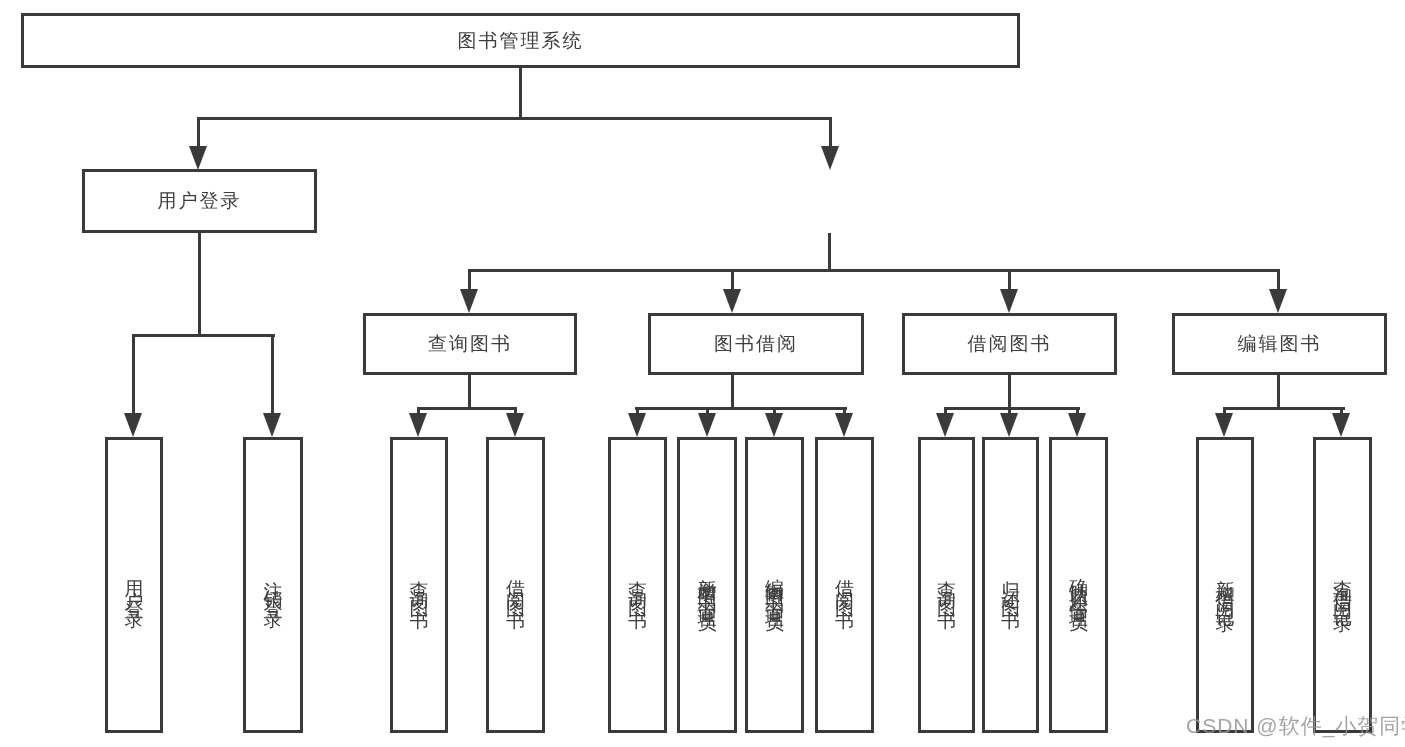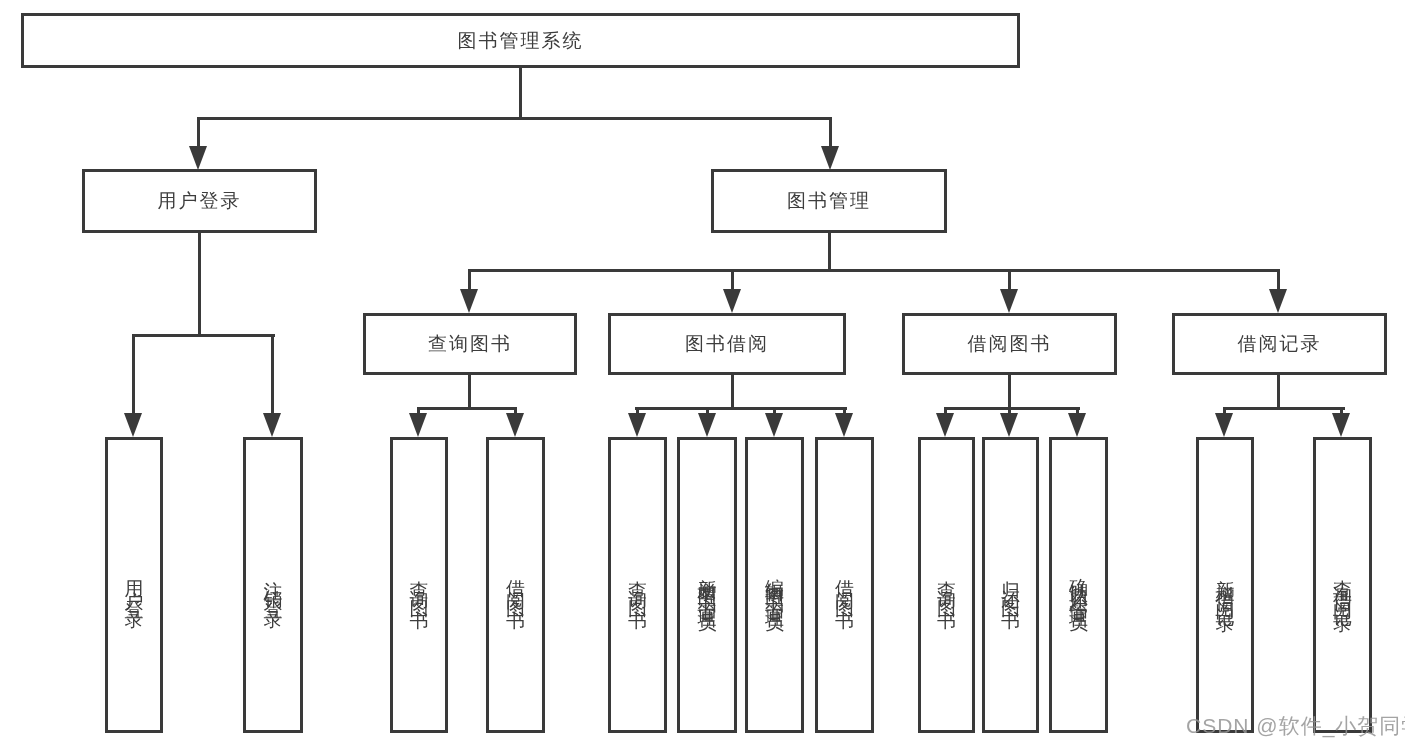--- a/index.html
+++ b/index.html
@@ -36,44 +36,43 @@
   <div class="box" style="left:21px;top:13px;width:999px;height:55px;">图书管理系统</div>
 
   <div class="vl" style="left:519px;top:68px;height:50px;"></div>
   <div class="hl" style="left:197px;top:117px;width:635px;"></div>
   <div class="vl" style="left:197px;top:117px;height:32px;"></div>
   <div class="tri" style="left:189px;top:146px;"></div>
   <div class="vl" style="left:829px;top:117px;height:32px;"></div>
   <div class="tri" style="left:821px;top:146px;"></div>
 
   <div class="box" style="left:82px;top:169px;width:235px;height:64px;">用户登录</div>
-  <div class="box" style="left:711px;top:169px;width:236px;height:64px;">图书管理</div>
 
   <div class="vl" style="left:198px;top:233px;height:102px;"></div>
   <div class="hl" style="left:132px;top:334px;width:143px;"></div>
   <div class="vl" style="left:132px;top:334px;height:81px;"></div>
   <div class="tri" style="left:124px;top:413px;"></div>
   <div class="vl" style="left:271px;top:334px;height:81px;"></div>
   <div class="tri" style="left:263px;top:413px;"></div>
 
   <div class="vl" style="left:828px;top:233px;height:37px;"></div>
   <div class="hl" style="left:468px;top:269px;width:812px;"></div>
   <div class="vl" style="left:468px;top:269px;height:22px;"></div>
   <div class="tri" style="left:460px;top:289px;"></div>
   <div class="vl" style="left:731px;top:269px;height:22px;"></div>
   <div class="tri" style="left:723px;top:289px;"></div>
   <div class="vl" style="left:1008px;top:269px;height:22px;"></div>
   <div class="tri" style="left:1000px;top:289px;"></div>
   <div class="vl" style="left:1277px;top:269px;height:22px;"></div>
   <div class="tri" style="left:1269px;top:289px;"></div>
 
   <div class="box" style="left:363px;top:313px;width:214px;height:62px;">查询图书</div>
-  <div class="box" style="left:608px;top:313px;width:238px;height:62px;">图书借阅</div>
+  <div class="box" style="left:648px;top:313px;width:216px;height:62px;">图书借阅</div>
   <div class="box" style="left:902px;top:313px;width:215px;height:62px;">借阅图书</div>
-  <div class="box" style="left:1172px;top:313px;width:215px;height:62px;">借阅记录</div>
+  <div class="box" style="left:1172px;top:313px;width:215px;height:62px;">编辑图书</div>
 
   <div class="vl" style="left:468px;top:375px;height:33px;"></div>
   <div class="hl" style="left:417px;top:407px;width:100px;"></div>
   <div class="vl" style="left:417px;top:407px;height:10px;"></div>
   <div class="tri" style="left:409px;top:413px;"></div>
   <div class="vl" style="left:514px;top:407px;height:10px;"></div>
   <div class="tri" style="left:506px;top:413px;"></div>
 
   <div class="vl" style="left:731px;top:375px;height:33px;"></div>
   <div class="hl" style="left:635px;top:407px;width:212px;"></div>

